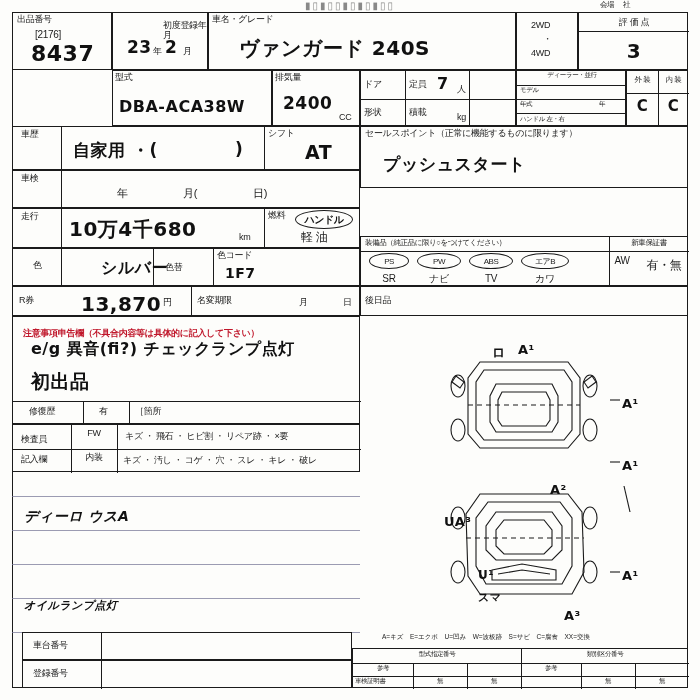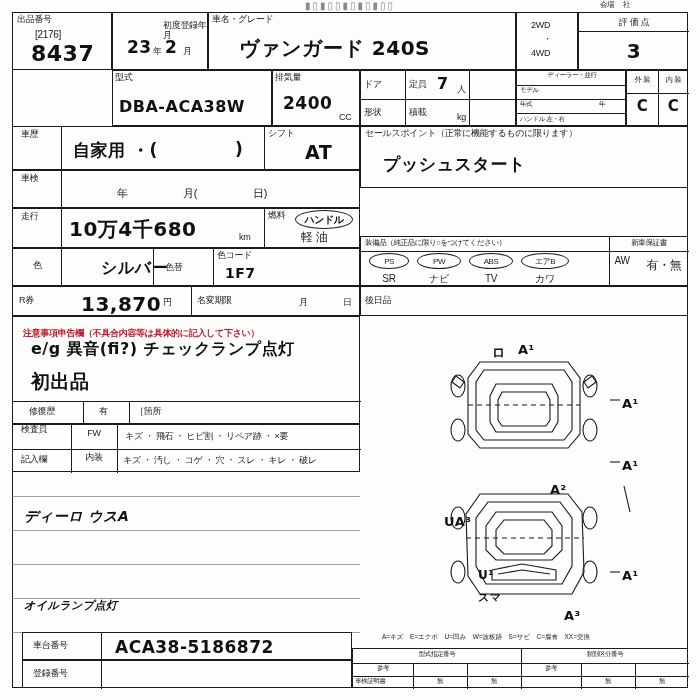--- a/index.html
+++ b/index.html
@@ -226,41 +226,40 @@
     <div class="vline" style="left:116px;top:84px;height:24px;"></div>
     <div class="lbl" style="position:absolute;left:16px;top:90px;">修復歴</div>
     <div class="lbl" style="position:absolute;left:86px;top:90px;">有</div>
     <div class="lbl" style="position:absolute;left:122px;top:90px;">［箇所</div>
   </div>
 
   <div class="bx" style="left:12px;top:424px;width:348px;height:48px;">
     <div class="hline" style="left:0;top:24px;width:348px;"></div>
     <div class="vline" style="left:58px;top:0;height:48px;"></div>
     <div class="vline" style="left:104px;top:0;height:48px;"></div>
-    <div class="lbl" style="position:absolute;left:8px;top:0;">検査員</div>
+    <div class="lbl" style="position:absolute;left:8px;top:10px;">検査員</div>
     <div class="lbl ctr" style="position:absolute;left:58px;top:4px;width:46px;">FW</div>
     <div class="lbl" style="position:absolute;left:112px;top:7px;">キズ ・ 飛石 ・ ヒビ割 ・ リペア跡 ・ ×要</div>
     <div class="lbl" style="position:absolute;left:8px;top:30px;">記入欄</div>
     <div class="lbl ctr" style="position:absolute;left:58px;top:28px;width:46px;">内装</div>
     <div class="lbl" style="position:absolute;left:110px;top:31px;">キズ ・ 汚し ・ コゲ ・ 穴 ・ スレ ・ キレ ・ 破レ</div>
   </div>
 
   <div class="rule" style="left:12px;top:496px;width:348px;"></div>
   <div class="rule" style="left:12px;top:530px;width:348px;"></div>
   <div class="rule" style="left:12px;top:564px;width:348px;"></div>
   <div class="rule" style="left:12px;top:598px;width:348px;"></div>
   <div class="rule" style="left:12px;top:632px;width:348px;"></div>
 
   <div class="hw hw-i" style="position:absolute;left:24px;top:508px;font-size:14px;">ディーロ ウスA</div>
   <div class="hw hw-i" style="position:absolute;left:24px;top:598px;font-size:11px;">オイルランプ点灯</div>
 
   <div class="bx" style="left:22px;top:632px;width:330px;height:28px;">
     <div class="vline" style="left:78px;top:0;height:28px;"></div>
     <div class="lbl" style="position:absolute;left:10px;top:8px;">車台番号</div>
-    <div class="hw" style="position:absolute;left:92px;top:4px;font-size:17px;">ACA38-5186872</div>
   </div>
   <div class="bx" style="left:22px;top:660px;width:330px;height:28px;">
     <div class="vline" style="left:78px;top:0;height:28px;"></div>
     <div class="lbl" style="position:absolute;left:10px;top:8px;">登録番号</div>
   </div>
 
   <div class="bx" style="left:352px;top:648px;width:336px;height:40px;">
     <div class="hline" style="left:0;top:14px;width:336px;"></div>
     <div class="hline" style="left:0;top:27px;width:336px;"></div>
     <div class="vline" style="left:168px;top:0;height:40px;"></div>

